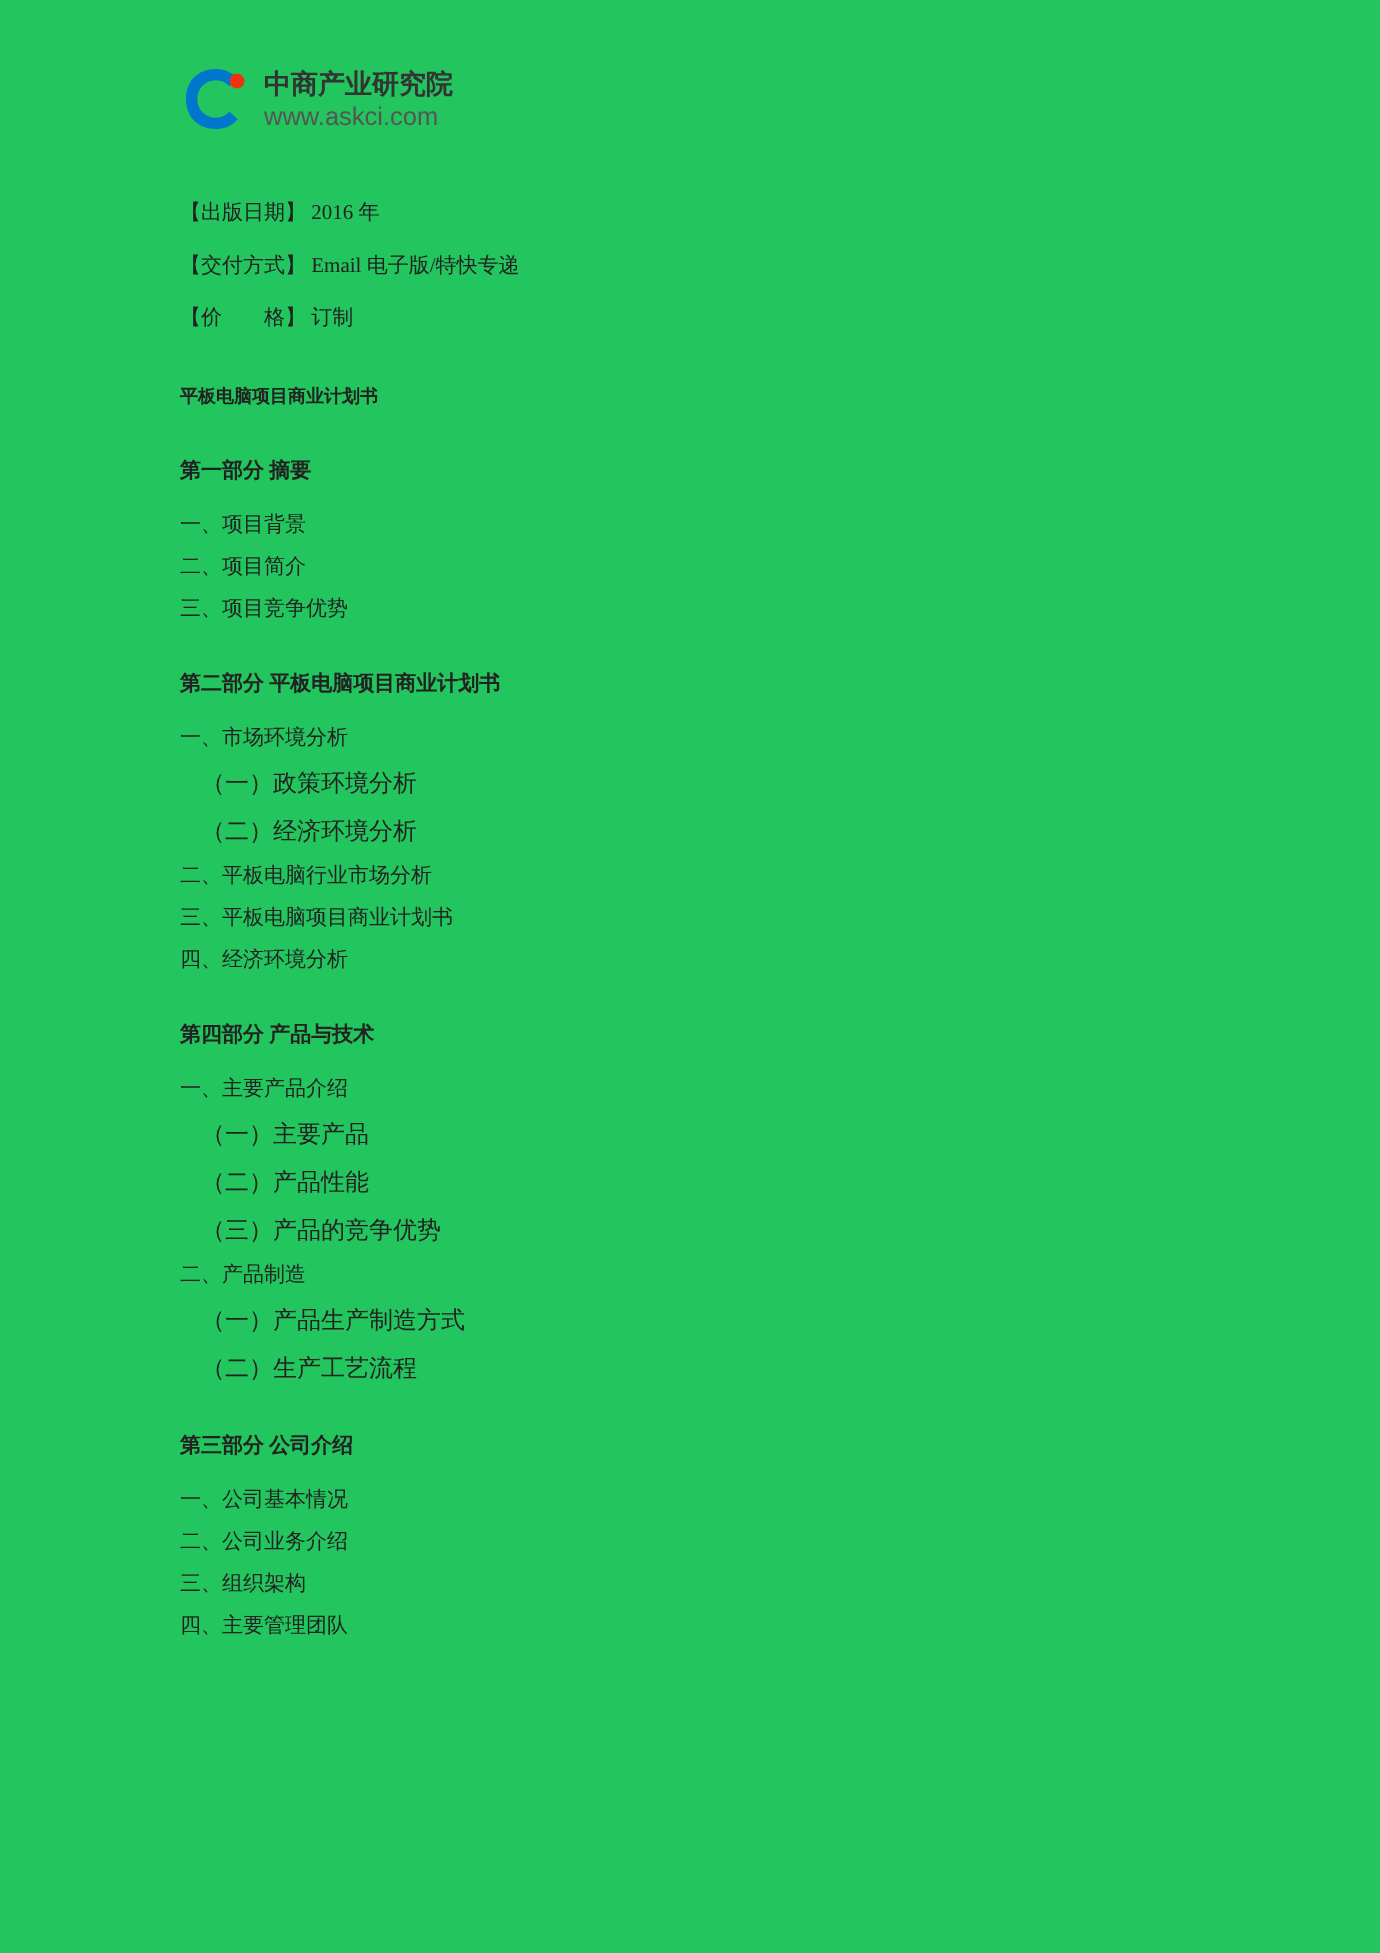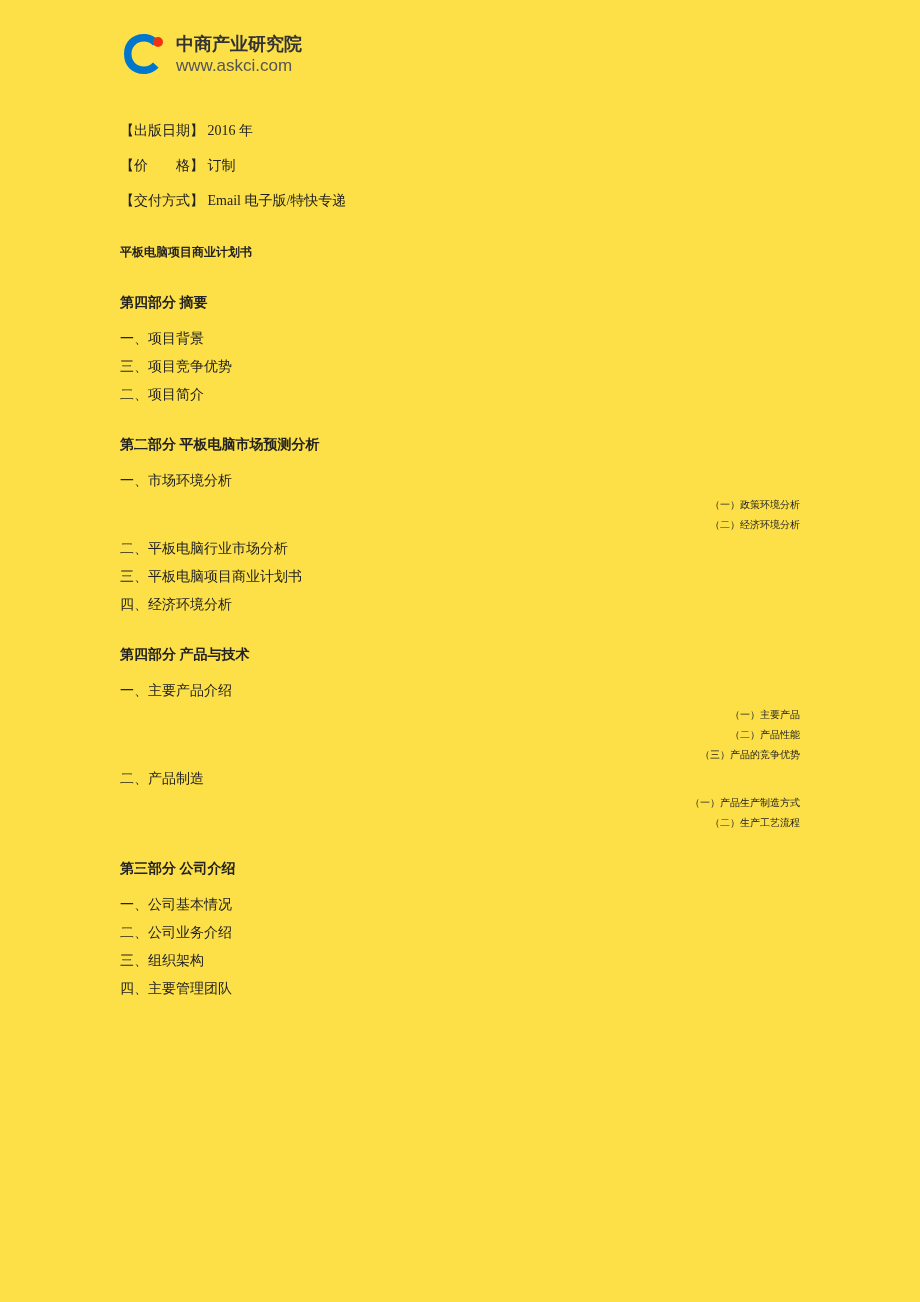--- a/index.html
+++ b/index.html
@@ -13,22 +13,22 @@
       font-family: "SimSun", "宋体", serif;
       font-size: 14px;
       color: #222222;
       width: 920px;
       min-height: 1302px;
     }
 
     .page-container {
       width: 920px;
       min-height: 1302px;
-      background: #fde047;
-      padding: 30px 120px 40px 120px;
+      background: #22c55e;
+      padding: 42px 120px 40px 120px;
     }
 
     .header-logo {
       display: flex;
       align-items: center;
       margin-bottom: 40px;
     }
 
     .logo-icon {
       width: 48px;
@@ -89,25 +89,24 @@
     }
 
     .section-item {
       font-size: 14px;
       color: #222222;
       line-height: 2;
       padding-left: 0px;
     }
 
     .section-subitem {
-      font-size: 10px;
+      font-size: 16px;
       color: #222222;
       line-height: 2;
       padding-left: 14px;
-      text-align: right;
     }
 
     .divider-space {
       height: 16px;
     }
   </style>
 </head>
 <body>
 
 <div class="page-container">
@@ -124,42 +123,42 @@
       <span class="logo-url">www.askci.com</span>
     </div>
   </div>
 
   <div class="meta-section">
     <div class="meta-item">
       <span class="meta-label">【出版日期】</span>
       <span>2016 年</span>
     </div>
     <div class="meta-item">
+      <span class="meta-label">【交付方式】</span>
+      <span>Email 电子版/特快专递</span>
+    </div>
+    <div class="meta-item">
       <span class="meta-label">【价　　格】</span>
       <span>订制</span>
-    </div>
-    <div class="meta-item">
-      <span class="meta-label">【交付方式】</span>
-      <span>Email 电子版/特快专递</span>
     </div>
   </div>
 
   <div class="divider-space"></div>
 
   <div class="doc-title">平板电脑项目商业计划书</div>
 
   <div id="sections-container">
   <div class="section-group">
-        <div class="section-heading">第四部分  摘要</div>
+        <div class="section-heading">第一部分  摘要</div>
         <div class="section-item">一、项目背景</div>
+        <div class="section-item">二、项目简介</div>
         <div class="section-item">三、项目竞争优势</div>
-        <div class="section-item">二、项目简介</div>
       </div>
       <div class="section-group">
-        <div class="section-heading">第二部分  平板电脑市场预测分析</div>
+        <div class="section-heading">第二部分  平板电脑项目商业计划书</div>
         <div class="section-item">一、市场环境分析</div>
         <div class="section-subitem">（一）政策环境分析</div>
         <div class="section-subitem">（二）经济环境分析</div>
         <div class="section-item">二、平板电脑行业市场分析</div>
         <div class="section-item">三、平板电脑项目商业计划书</div>
         <div class="section-item">四、经济环境分析</div>
       </div>
       <div class="section-group">
         <div class="section-heading">第四部分  产品与技术</div>
         <div class="section-item">一、主要产品介绍</div>

